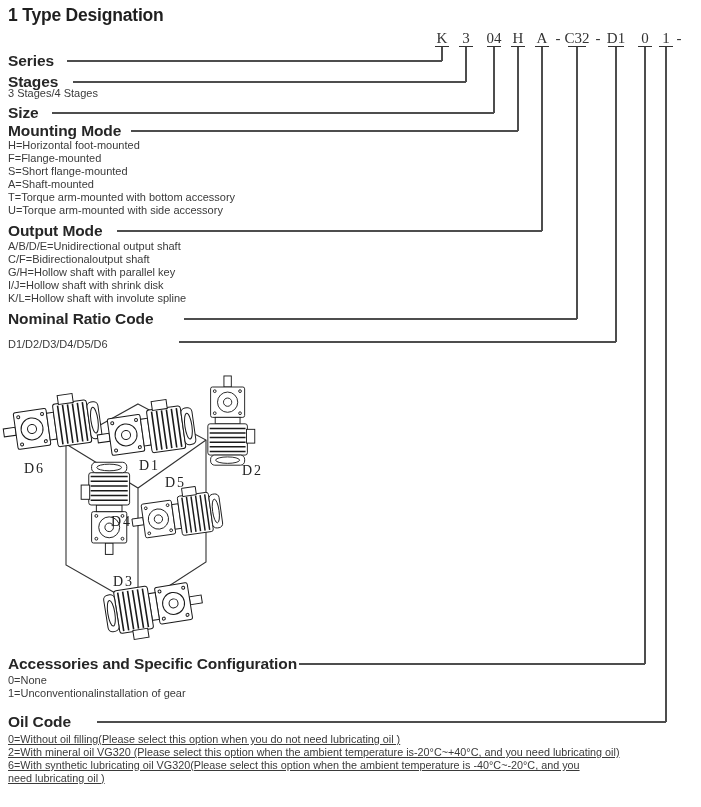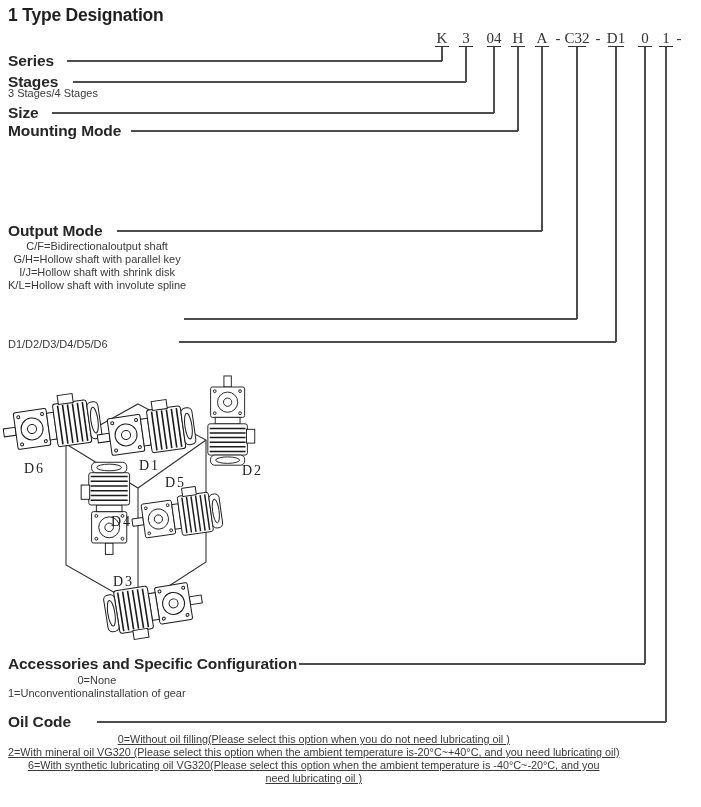--- a/index.html
+++ b/index.html
@@ -1,18 +1,18 @@
 <!DOCTYPE html>
 <html><head>
 <meta charset="utf-8">
 <style>
   html,body{margin:0;padding:0;background:#fff;}
   .page{
     position:relative;width:701px;height:807px;background:#ffffff;overflow:hidden;
-    font-family:"Liberation Sans", sans-serif;color:#262626;text-align:center;
+    font-family:"Liberation Sans", sans-serif;color:#262626;
   }
   .abs{position:absolute;}
   .page-title{left:8px;top:5px;font-size:17.5px;font-weight:bold;letter-spacing:-0.2px;color:#1f1f1f;}
   .code-part{
     top:30px;transform:translateX(-50%);
     font-family:"Liberation Serif","DejaVu Serif",serif;
     font-size:15px;color:#333;white-space:nowrap;
   }
   .sec-heading{left:8px;font-size:15.5px;font-weight:bold;line-height:16px;letter-spacing:-0.1px;color:#262626;white-space:nowrap;}
   .sub{left:8px;font-size:11px;line-height:12.9px;color:#3a3a3a;white-space:nowrap;}
@@ -50,27 +50,37 @@
     <path d="M442 47V61 M466 47V82 M494 47V113 M518 47V131 M542 47V231 M577 47V319 M616 47V342 M645 47V664 M666 47V722" stroke="#4d4d4d" stroke-width="1.2" fill="none"></path>
 
     <path d="M67 61H442 M73 82H466 M52 113H494 M131 131H518 M117 231H542 M184 319H577 M179 342H616 M299 664H645 M97 722H666" stroke="#4d4d4d" stroke-width="1.2" fill="none"></path>
   </svg>
 
   <div class="abs sec-heading" style="top:53px">Series</div>
   <div class="abs sec-heading" style="top:74px">Stages</div>
   <div class="abs sec-heading" style="top:105px">Size</div>
   <div class="abs sec-heading" style="top:123px">Mounting Mode</div>
   <div class="abs sec-heading" style="top:223px">Output Mode</div>
+  <div class="abs sec-heading" style="top:311px">Nominal Ratio Code</div>
   <div class="abs sec-heading" style="top:656px">Accessories and Specific Configuration</div>
   <div class="abs sec-heading" style="top:714px">Oil Code</div>
 
   <div class="abs sub" style="top:87px">3 Stages/4 Stages</div>
 
+  <div class="abs sub" style="top:139px">
+    <div>H=Horizontal foot-mounted</div>
+    <div>F=Flange-mounted</div>
+    <div>S=Short flange-mounted</div>
+    <div>A=Shaft-mounted</div>
+    <div>T=Torque arm-mounted with bottom accessory</div>
+    <div>U=Torque arm-mounted with side accessory</div>
+  </div>
 
   <div class="abs sub" style="top:240px">
+    <div>A/B/D/E=Unidirectional output shaft</div>
     <div>C/F=Bidirectionaloutput shaft</div>
     <div>G/H=Hollow shaft with parallel key</div>
     <div>I/J=Hollow shaft with shrink disk</div>
     <div>K/L=Hollow shaft with involute spline</div>
   </div>
 
   <div class="abs sub" style="top:338px">D1/D2/D3/D4/D5/D6</div>
 
   <div class="abs sub" style="top:674px">
     <div>0=None</div>

